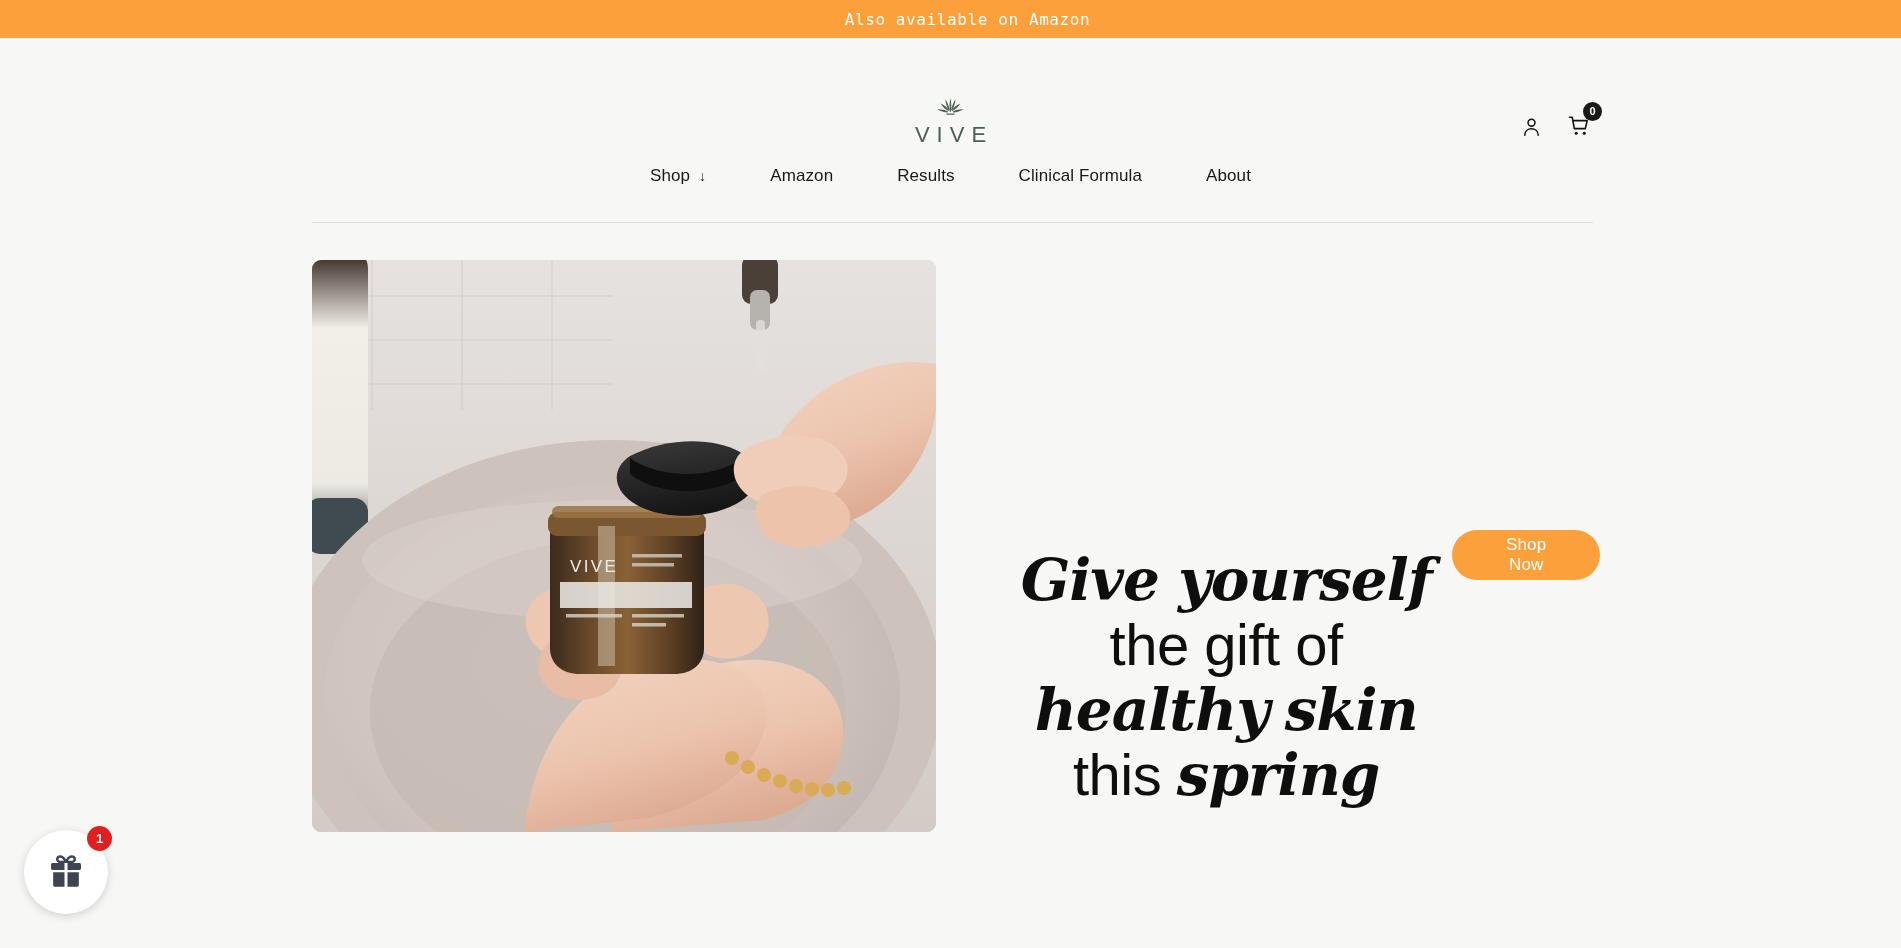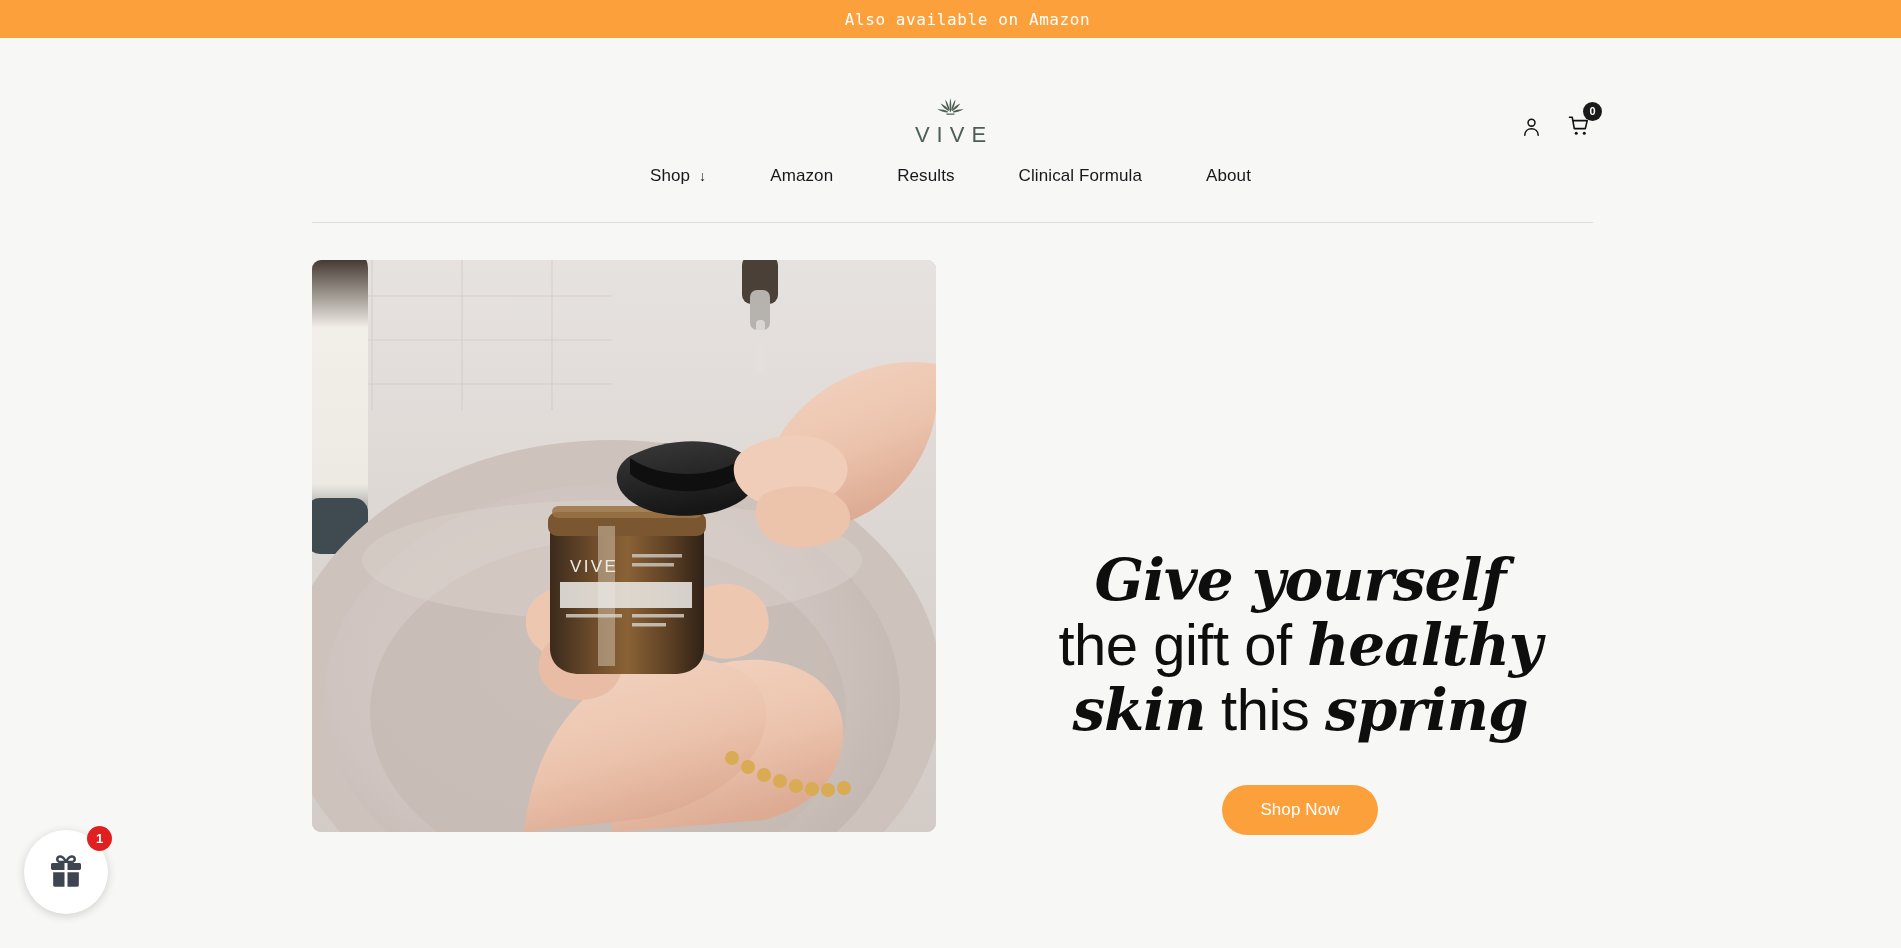--- a/index.html
+++ b/index.html
@@ -146,21 +146,21 @@
     background: #cfc8c4;
   }
   .hero-image svg { display: block; width: 100%; height: 100%; }
 
   .hero-copy {
     position: absolute;
     left: 1000px;
     top: 80px;
     width: 600px;
     display: flex;
-    flex-direction: column;
+    flex-direction: row;
     align-items: center;
   }
   .hero-heading {
     margin-top: 288px;
     width: 500px;
     text-align: center;
     font-family: "Liberation Sans", sans-serif;
     font-size: 58px;
     line-height: 1.12;
     color: #0e0e0e;

